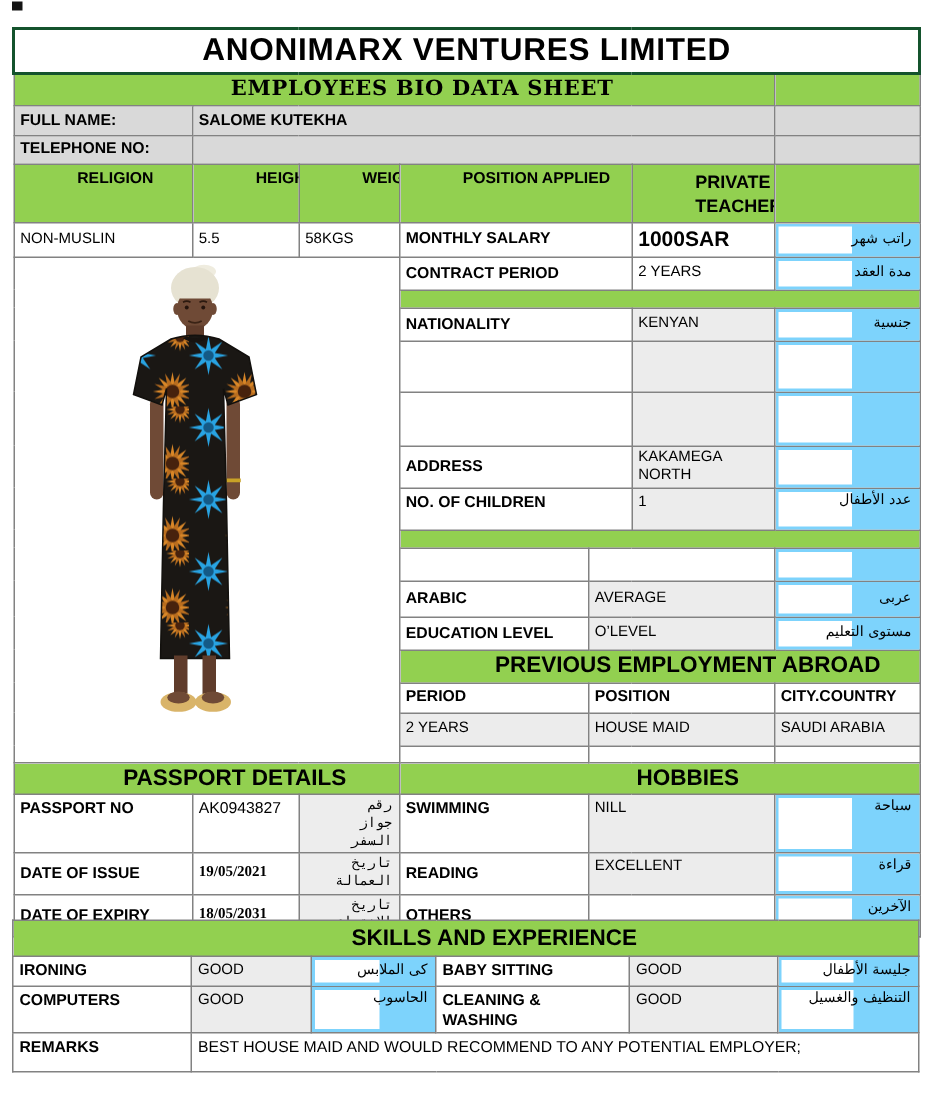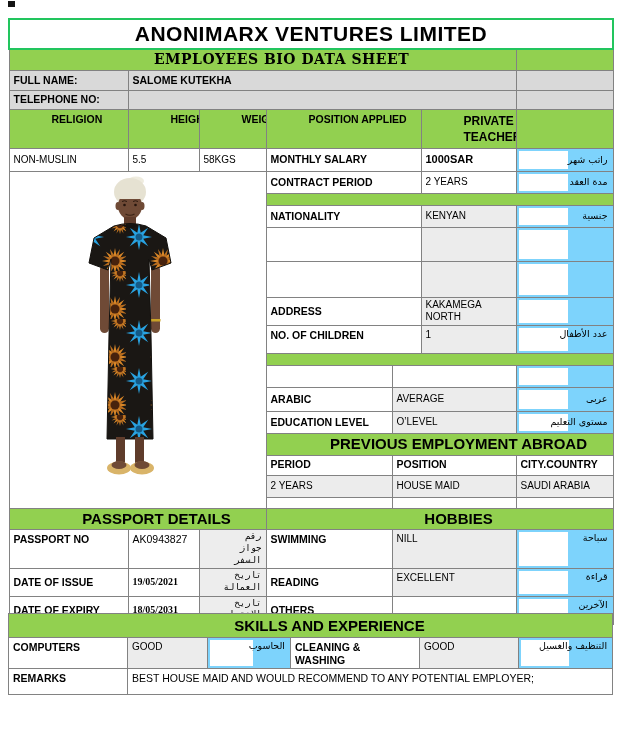--- a/index.html
+++ b/index.html
@@ -4,21 +4,21 @@
 <style>
   html,body{margin:0;padding:0;background:#fff;}
   .sheet{position:relative;width:621px;height:734px;background:#fff;overflow:hidden;
          font-family:"Liberation Sans",sans-serif;color:#000;}
   .mark{position:absolute;left:8px;top:1px;width:7px;height:6px;background:#141414;}
   table{border-collapse:collapse;table-layout:fixed;position:absolute;}
   td{border:1px solid #828282;padding:1px 4px;font-size:10px;vertical-align:middle;
      overflow:hidden;box-sizing:border-box;line-height:1.25;}
   .blockA{left:8px;top:18px;width:604px;}
   .blockB{left:8px;top:613px;width:604px;}
-  .trow td{border:2px solid #22c55e;}
+  .trow td{border:2px solid #14532d;}
   .title{font-size:21px;font-weight:900;text-align:center;letter-spacing:.5px;}
   .sub{font-family:"DejaVu Serif",serif;font-weight:bold;font-size:14px;text-align:center;letter-spacing:.5px;}
   .green{background:#92d050;padding-left:42px;}
   .gray{background:#d9d9d9;}
   .lg{background:#ececec;}
   .b{font-weight:bold;font-size:10.5px;}
   .ghead{font-weight:bold;font-size:15px;text-align:center;}
   .vtop{vertical-align:top;padding-top:3px;}
   .arc{position:relative;text-align:right;background:#7dd3fc;padding:2px 5px;}
   .arc .patch{position:absolute;left:2px;top:2px;bottom:2px;width:52%;background:#fff;}
@@ -77,21 +77,21 @@
       <td colspan="2" class="green b vtop">POSITION APPLIED</td>
       <td class="green pt">PRIVATE TEACHER</td>
       <td class="green"></td>
     </tr>
 
     <tr style="height:23px">
       <td>NON-MUSLIN</td>
       <td>5.5</td>
       <td>58KGS</td>
       <td colspan="2" class="b">MONTHLY SALARY</td>
-      <td class="b" style="font-size:11px">1000SAR</td>
+      <td class="b" style="font-size:14px">1000SAR</td>
       <td class="arc"><i class="patch"></i><span class="artxt" lang="ar">راتب شهر</span></td>
     </tr>
 
     <tr style="height:22px">
       <td colspan="3" rowspan="15" class="photo-cell">
 
         <svg width="104" height="306" viewBox="0 0 104 306">
           <defs>
             <polygon id="p8" points="0,-13 1.7,-4.2 9.2,-9.2 4.2,-1.7 13,0 4.2,1.7 9.2,9.2 1.7,4.2 0,13 -1.7,4.2 -9.2,9.2 -4.2,1.7 -13,0 -4.2,-1.7 -9.2,-9.2 -1.7,-4.2"></polygon>
             <g id="blu">
@@ -277,20 +277,28 @@
       <col style="width:129px">
         <col style="width:99px">
         <col style="width:94px">
     </colgroup>
 
     <tbody>
         <tr style="height:24px">
       <td colspan="6" class="green ghead vtop">SKILLS AND EXPERIENCE</td>
     </tr>
 
+    <tr style="height:20px">
+      <td class="b">IRONING</td>
+      <td class="lg">GOOD</td>
+      <td class="arc"><i class="patch"></i><span class="artxt" lang="ar">كى الملابس</span></td>
+      <td class="b">BABY SITTING</td>
+      <td class="lg">GOOD</td>
+      <td class="arc"><i class="patch"></i><span class="artxt" lang="ar">جليسة الأطفال</span></td>
+    </tr>
 
 
     <tr style="height:31px">
       <td class="b vtop">COMPUTERS</td>
       <td class="lg vtop">GOOD</td>
       <td class="arc" style="vertical-align:top"><i class="patch"></i><span class="artxt" lang="ar">الحاسوب</span></td>
       <td class="b vtop prew">CLEANING &amp;
 WASHING</td>
       <td class="lg vtop">GOOD</td>
       <td class="arc" style="vertical-align:top"><i class="patch"></i><span class="artxt" lang="ar">التنظيف والغسيل</span></td>

